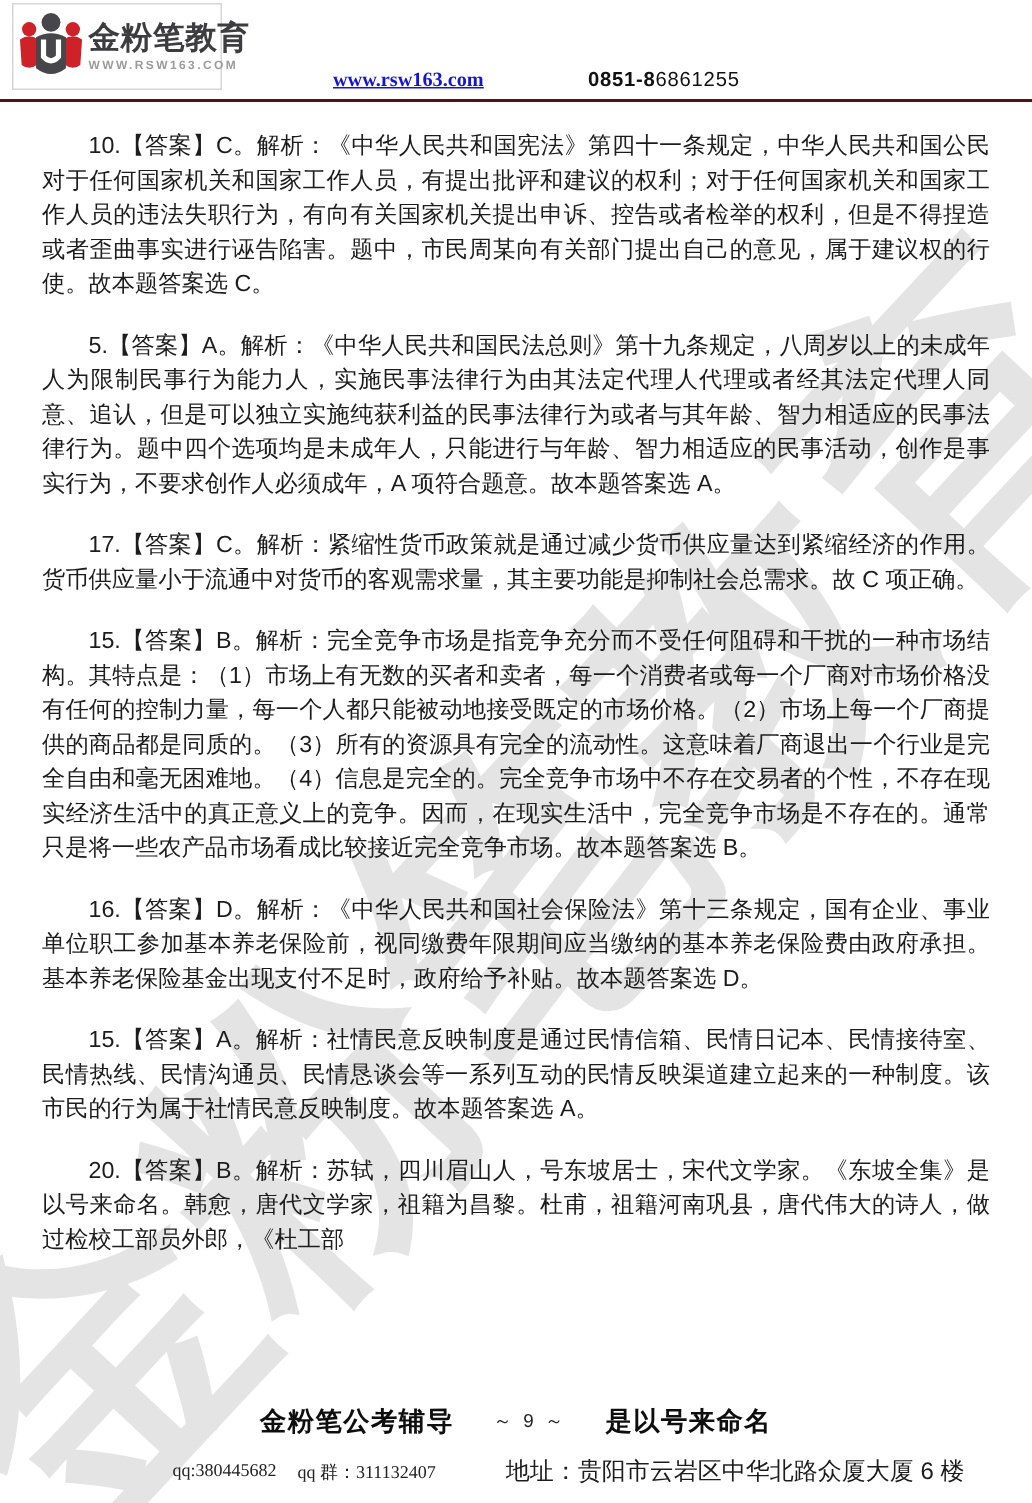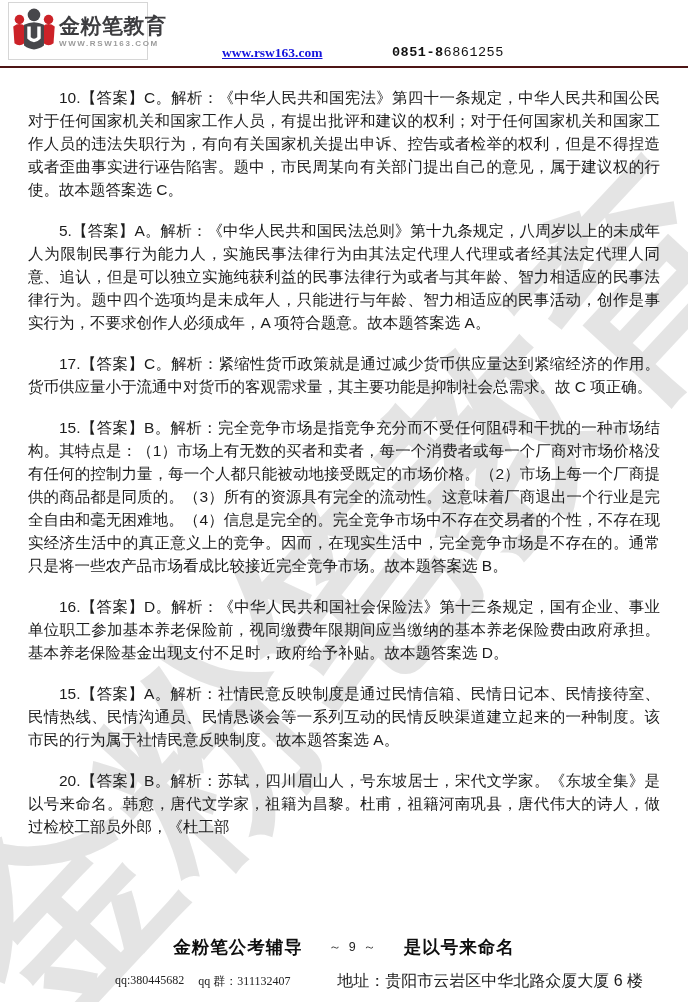--- a/index.html
+++ b/index.html
@@ -21,21 +21,21 @@
   .logo-texts{display:flex;flex-direction:column;justify-content:center;margin-left:2px;}
   .brand{font-size:21px;font-weight:bold;color:#3d3d40;letter-spacing:0.5px;line-height:24px;white-space:nowrap;}
   .brand-site{font-size:8px;font-weight:bold;color:#9b9b9b;letter-spacing:1.6px;line-height:11px;white-space:nowrap;}
   .site-link{
     position:absolute;left:222px;top:45px;
     font-family:"Liberation Serif",serif;font-weight:bold;
     font-size:13.5px;color:#1414dd;text-decoration:underline;cursor:pointer;
   }
   .phone{
     position:absolute;left:392px;top:45px;
-    font-family:Liberation Mono, monospace;font-size:13.5px;color:#111;
+    font-family:Liberation Sans, sans-serif;font-size:13.5px;color:#111;
     letter-spacing:0.5px;
   }
   .ph-b{font-weight:bold;}
   .hdr-rule{position:absolute;top:66px;left:0;width:688px;height:2px;background:#4d1515;z-index:2;}
 
   
   .watermark{
     position:absolute;left:-180px;top:488px;width:1060px;height:220px;
     line-height:220px;text-align:center;white-space:nowrap;
     font-size:212px;font-weight:bold;color:rgba(175,175,175,0.34);

